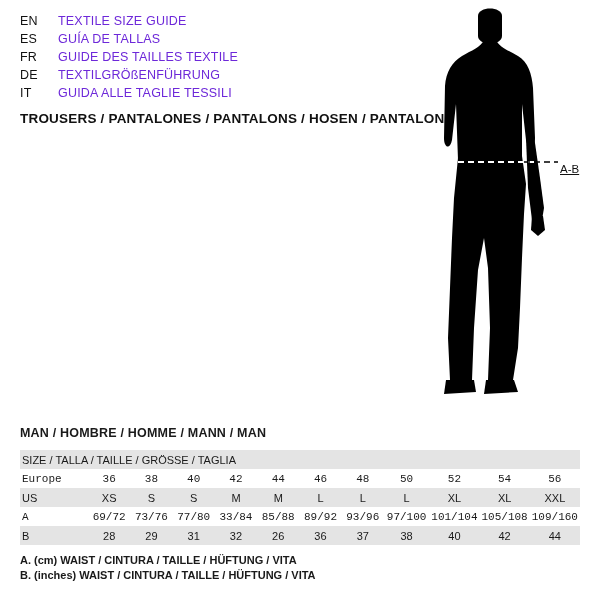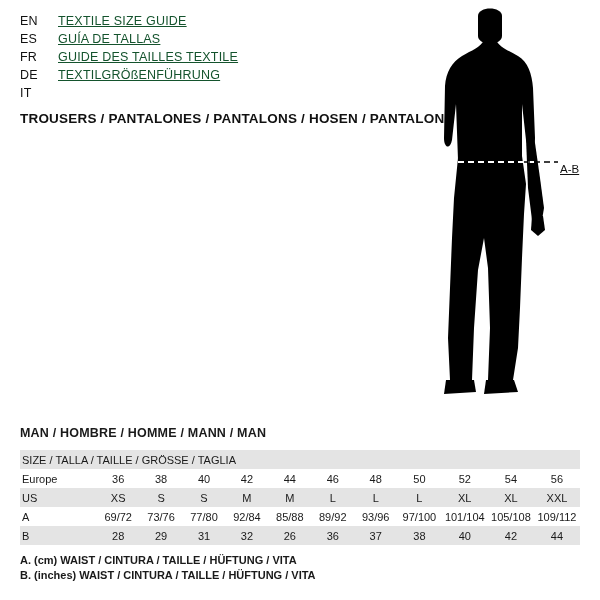--- a/index.html
+++ b/index.html
@@ -35,22 +35,21 @@
     height: 18px;
     font-size: 12.5px;
     letter-spacing: 0.2px;
   }
   .lang-code {
     width: 38px;
     flex: 0 0 38px;
     color: #111;
   }
   .lang-title {
-    color: #14532d;
-    text-decoration: underline;
+    color: #6d28d9;
   }
 
   
   .section-heading {
     position: absolute;
     left: 20px;
     top: 111px;
     font-size: 13.5px;
     font-weight: bold;
     letter-spacing: 0.2px;
@@ -99,20 +98,21 @@
     padding: 2px 2px 2px 2px;
     height: 15px;
     vertical-align: middle;
     white-space: nowrap;
   }
   table.size-table tr.shade {
     background: #e4e4e4;
   }
   table.size-table tr.plain {
     background: #ffffff;
+    font-family: Liberation Mono, monospace;
   }
   td.label-cell {
     width: 86px;
     padding-left: 2px;
   }
   td.val-cell {
     width: 43px;
     text-align: center;
     padding-left: 1px;
   }
@@ -147,20 +147,21 @@
     <div class="lang-row">
       <span class="lang-code">FR</span>
       <span class="lang-title">GUIDE DES TAILLES TEXTILE</span>
     </div>
     <div class="lang-row">
       <span class="lang-code">DE</span>
       <span class="lang-title">TEXTILGRÖßENFÜHRUNG</span>
     </div>
     <div class="lang-row">
       <span class="lang-code">IT</span>
+      <span class="lang-title">GUIDA ALLE TAGLIE TESSILI</span>
     </div>
   </div>
 
   <div class="section-heading">TROUSERS / PANTALONES / PANTALONS / HOSEN / PANTALONI</div>
 
   <div class="figure-wrap">
     <svg class="figure-svg" width="200" height="400" viewBox="0 0 200 400">
 
       <path fill="#000000" d="M78 8 C78 -2 102 -2 102 8 L102 28 C102 38 78 38 78 28 Z"></path>
 
@@ -256,28 +257,28 @@
       <td class="val-cell">L</td>
       <td class="val-cell">XL</td>
       <td class="val-cell">XL</td>
       <td class="val-cell">XXL</td>
     </tr>
     <tr class="plain">
       <td class="label-cell">A</td>
       <td class="val-cell">69/72</td>
       <td class="val-cell">73/76</td>
       <td class="val-cell">77/80</td>
-      <td class="val-cell">92/84</td>
+      <td class="val-cell">33/84</td>
       <td class="val-cell">85/88</td>
       <td class="val-cell">89/92</td>
       <td class="val-cell">93/96</td>
       <td class="val-cell">97/100</td>
       <td class="val-cell">101/104</td>
       <td class="val-cell">105/108</td>
-      <td class="val-cell">109/112</td>
+      <td class="val-cell">109/160</td>
     </tr>
     <tr class="shade">
       <td class="label-cell">B</td>
       <td class="val-cell">28</td>
       <td class="val-cell">29</td>
       <td class="val-cell">31</td>
       <td class="val-cell">32</td>
       <td class="val-cell">26</td>
       <td class="val-cell">36</td>
       <td class="val-cell">37</td>

